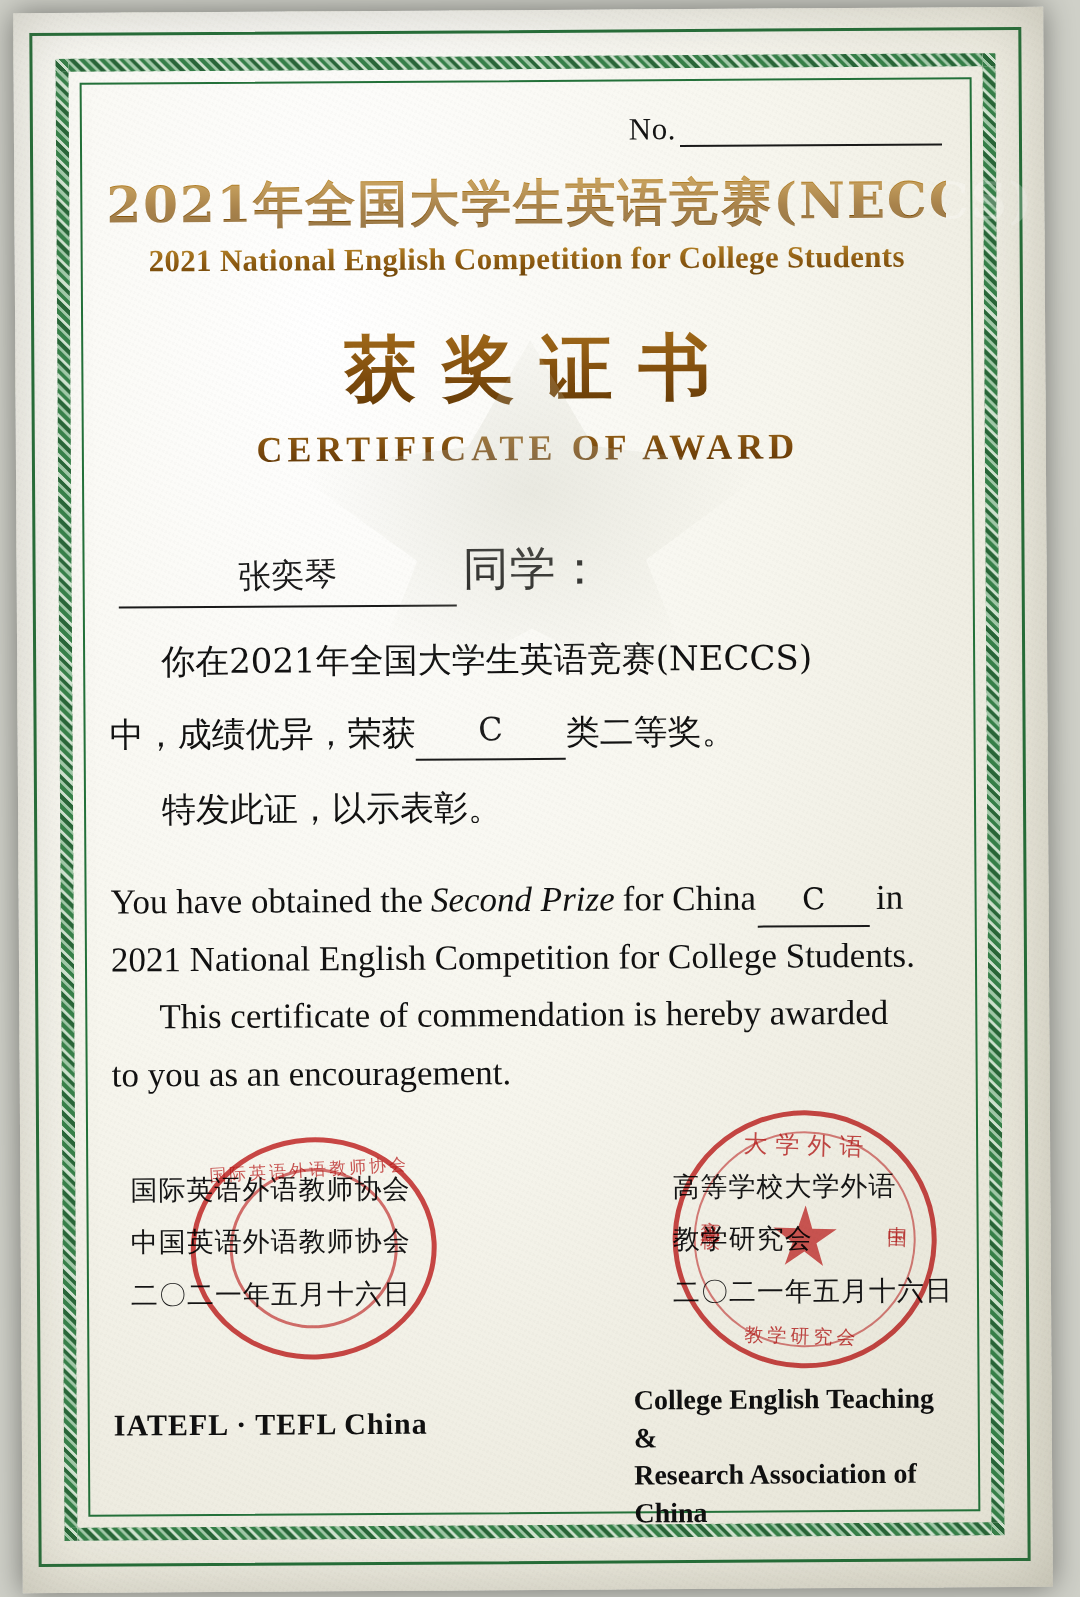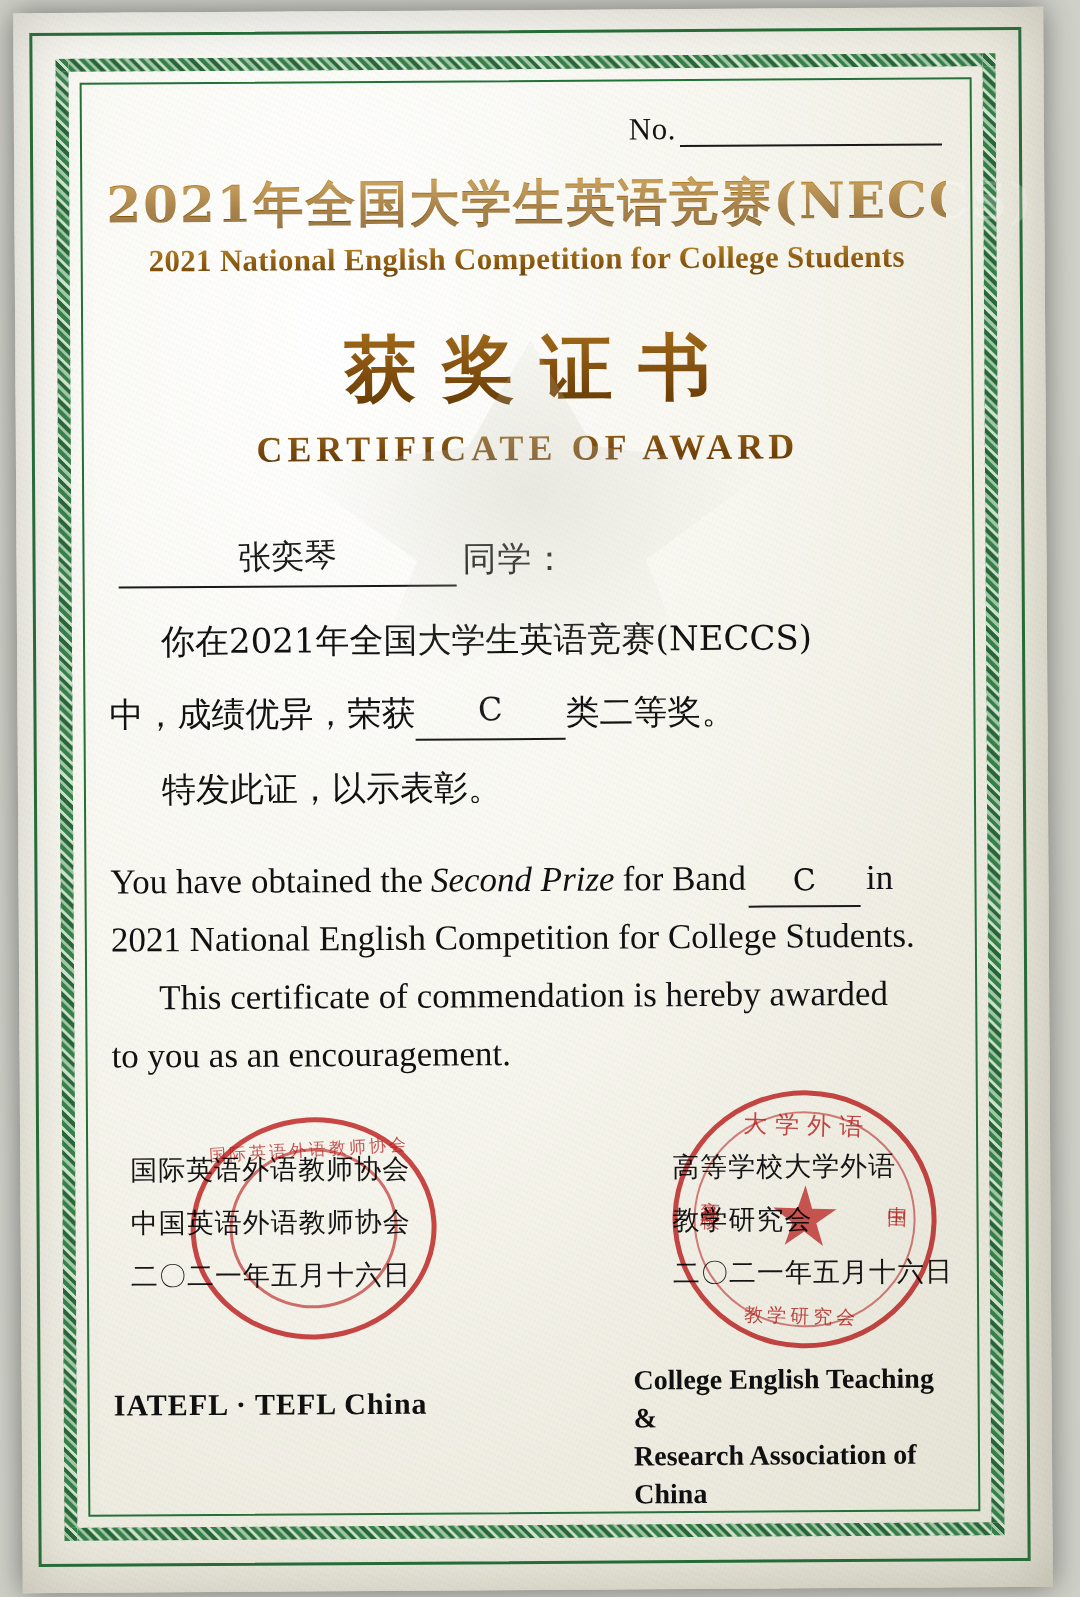--- a/index.html
+++ b/index.html
@@ -168,21 +168,21 @@
     position: absolute;
     left: 0; right: 0; bottom: 3px;
     text-align: center;
     font-family: "DejaVu Sans", sans-serif;
     font-size: 33px;
     color: #1b1b1b;
     transform: rotate(-1.5deg);
     white-space: nowrap;
   }
   .name-suffix {
-    font-size: 34px;
+    font-size: 46px;
     margin-left: 6px;
     letter-spacing: 1px;
   }
   .p-line { margin-top: 26px; padding-left: 52px; }
   .p-line2 { margin-top: 18px; display: flex; align-items: flex-end; }
   .blank-sm {
     position: relative;
     display: inline-block;
     width: 150px;
     border-bottom: 2px solid #1a1a1a;
@@ -385,21 +385,21 @@
           <span>类二等奖。</span>
         </div>
 
         <div class="p-line3">特发此证，以示表彰。</div>
       </div>
 
       <div class="body-en">
         <div class="en-row1">
           <span>You have obtained the</span>
           <span class="prize">Second Prize</span>
-          <span>for Band</span>
+          <span>for China</span>
           <span class="blank-band">
             <span class="hw">C</span>
           </span>
           <span>in</span>
         </div>
         <div>2021 National English Competition for College Students.</div>
         <div class="en-indent">This certificate of commendation is hereby awarded</div>
         <div>to you as an encouragement.</div>
       </div>
 

